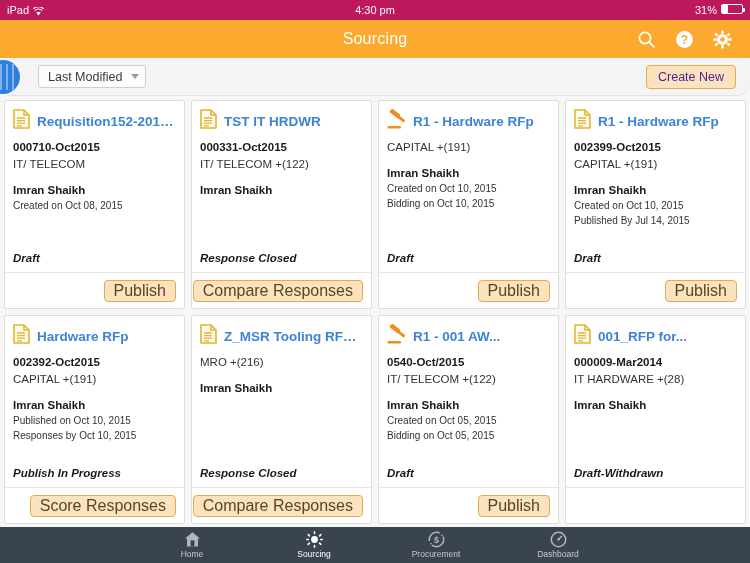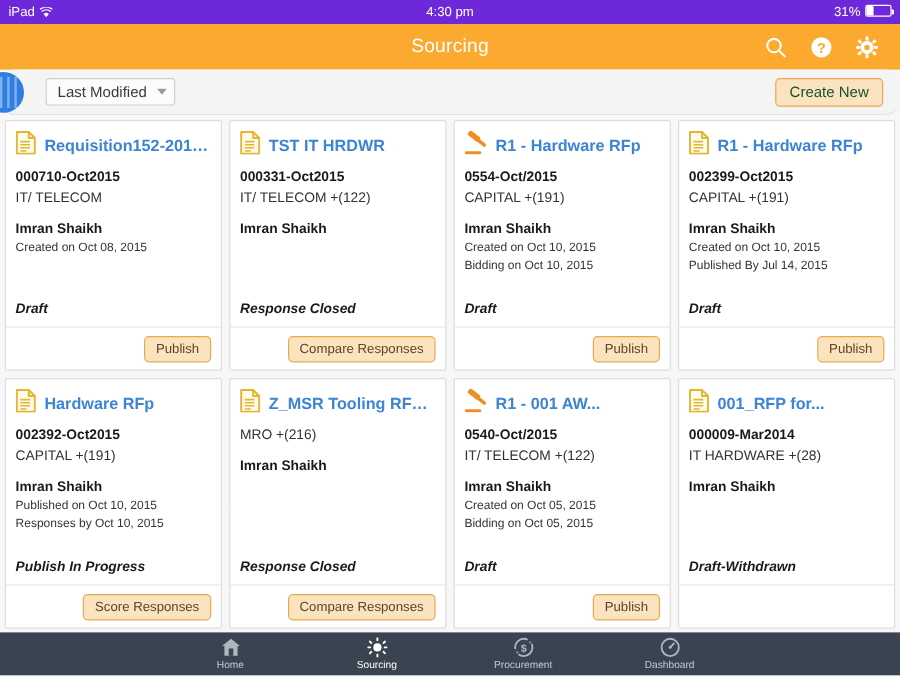--- a/index.html
+++ b/index.html
@@ -6,21 +6,21 @@
   html, body {
     width: 750px; height: 563px;
     font-family: "Liberation Sans", sans-serif;
     background: #ffffff;
     overflow: hidden;
   }
   #app { position: relative; width: 750px; height: 563px; background: #f7f7f7; }
 
   
   .statusbar {
-    height: 20px; background: #6d28d9; color: #fff;
+    height: 20px; background: #be185d; color: #fff;
     display: flex; align-items: center;
     font-size: 11px; padding: 0 7px; position: relative;
   }
   .sb-left { display: flex; align-items: center; gap: 4px; }
   .sb-center {
     position: absolute; left: 0; right: 0; text-align: center;
     font-size: 11px; pointer-events: none;
   }
   .sb-right {
     margin-left: auto; display: flex; align-items: flex-start; gap: 4px;
@@ -79,21 +79,21 @@
   .caret {
     width: 0; height: 0;
     border-left: 4px solid transparent; border-right: 4px solid transparent;
     border-top: 5px solid #9a9a9a;
   }
   .create-btn {
     margin-left: auto;
     background: #fce3c0; border: 1px solid #e8a94e; border-radius: 4px;
     height: 24px; padding: 0 11px;
     display: flex; align-items: center;
-    font-size: 12.5px; color: #14532d;
+    font-size: 12.5px; color: #4c1d95;
   }
 
   
   .grid {
     position: absolute; top: 96px; left: 0; right: 0; bottom: 36px;
     display: grid;
     grid-template-columns: repeat(4, 1fr);
     grid-auto-rows: 209px;
     gap: 6px 6px;
     padding: 4px 4px 0 4px;
@@ -126,21 +126,21 @@
   }
   .card-foot {
     border-top: 1px solid #e6e6e6;
     height: 36px; display: flex; align-items: center;
     justify-content: flex-end; padding: 0 8px;
   }
   .act-btn {
     background: #fce3c0; border: 1px solid #e8a94e; border-radius: 4px;
     height: 22px; padding: 0 9px;
     display: flex; align-items: center;
-    font-size: 11px; color: #5c4520; white-space: nowrap;
+    font-size: 16px; color: #5c4520; white-space: nowrap;
   }
 
   
   .tabbar {
     position: absolute; left: 0; right: 0; bottom: 0; height: 36px;
     background: #394450;
     display: flex; align-items: center; justify-content: center; gap: 46px;
   }
   .tab {
     display: flex; flex-direction: column; align-items: center; gap: 1px;
@@ -283,21 +283,20 @@
           <span><svg width="19" height="20" viewBox="0 0 19 20">
               <g fill="#ef8f21">
                 <rect x="2.5" y="2.2" width="11" height="4.6" rx="1.4" transform="rotate(38 8 4.5)"></rect>
                 <rect x="7.4" y="7.6" width="11.6" height="2.9" rx="1.3" transform="rotate(38 13 9)"></rect>
                 <rect x="0.5" y="17" width="13.5" height="2.6" rx="1"></rect>
               </g>
             </svg></span>
           <div class="card-title">R1 - Hardware RFp</div>
         </div>
         <div class="card-body">
-          <div class="l-code">0554-Oct/2015</div>
           <div class="l-cat">CAPITAL +(191)</div>
           <div class="l-user">Imran Shaikh</div>
           <div class="l-meta">Created on Oct 10, 2015</div>
           <div class="l-meta">Bidding on Oct 10, 2015</div>
           <div class="l-status">Draft</div>
         </div>
         <div class="card-foot">
           <div class="act-btn">
             <span>Publish</span>
           </div>

